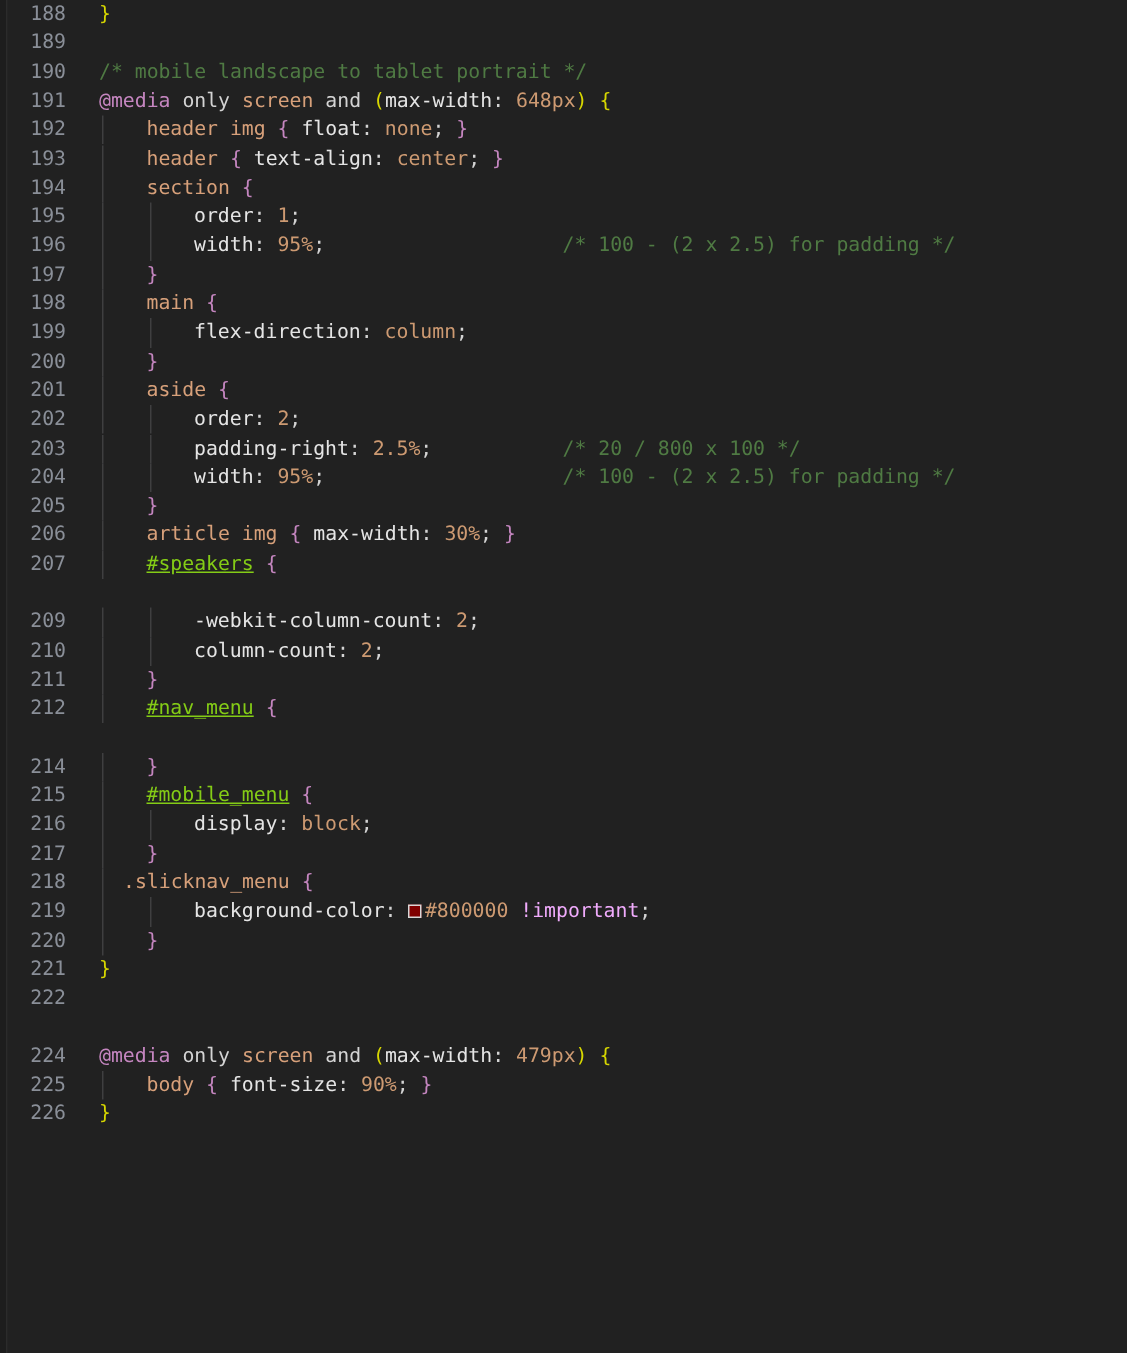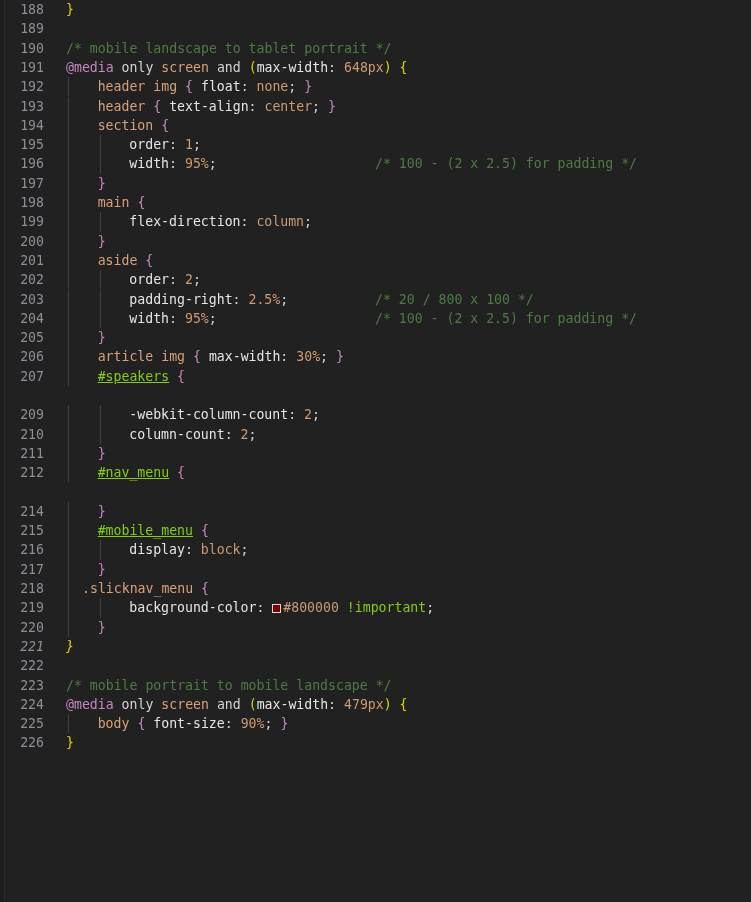--- a/index.html
+++ b/index.html
@@ -85,21 +85,21 @@
   .kw    { color: #d4d4d4; }            
   .tag   { color: #d7a07a; }            
   .id    { color: #84cc16; text-decoration: underline; }            
   .cls   { color: #d7a07a; }            
   .prop  { color: #e5e5e5; }            
   .val   { color: #cd9a72; }            
   .punct { color: #d4d4d4; }            
   .br-y  { color: #d7d700; }            
   .br-p  { color: #c586c0; }            
   .br-b  { color: #d7d700; }            
-  .imp   { color: #84cc16; margin-top: 23px; }            
+  .imp   { color: #f0abfc; margin-top: 23px; }            
 
   .swatch {
     display: inline-block;
     width: 9px;
     height: 9px;
     background: #800000;
     border: 1px solid #d8d8d8;
     vertical-align: -1px;
     margin-right: 2px;
     box-sizing: border-box;
@@ -135,20 +135,19 @@
       <div class="line" style="top: 424.6px; position: absolute; left: 0px; width: 751px;"><span class="ln">210</span><span class="guide g1"></span><span class="guide g2"></span><span class="content" style="left: 129.36px;"><span class="prop">column-count</span><span class="punct">: </span><span class="val">2</span><span class="punct">;</span></span></div>
       <div class="line" style="top: 443.9px; position: absolute; left: 0px; width: 751px;"><span class="ln">211</span><span class="guide g1"></span><span class="content" style="left: 97.68px;"><span class="br-p">}</span></span></div>
       <div class="line" style="top: 463.2px; position: absolute; left: 0px; width: 751px;"><span class="ln">212</span><span class="guide g1"></span><span class="content" style="left: 97.68px;"><span class="id">#nav_menu</span><span class="punct"> </span><span class="br-p">{</span></span></div>
       <div class="line" style="top: 501.8px; position: absolute; left: 0px; width: 751px;"><span class="ln">214</span><span class="guide g1"></span><span class="content" style="left: 97.68px;"><span class="br-p">}</span></span></div>
       <div class="line" style="top: 521.1px; position: absolute; left: 0px; width: 751px;"><span class="ln">215</span><span class="guide g1"></span><span class="content" style="left: 97.68px;"><span class="id">#mobile_menu</span><span class="punct"> </span><span class="br-p">{</span></span></div>
       <div class="line" style="top: 540.4px; position: absolute; left: 0px; width: 751px;"><span class="ln">216</span><span class="guide g1"></span><span class="guide g2"></span><span class="content" style="left: 129.36px;"><span class="prop">display</span><span class="punct">: </span><span class="val">block</span><span class="punct">;</span></span></div>
       <div class="line" style="top: 559.7px; position: absolute; left: 0px; width: 694px;"><span class="ln">217</span><span class="guide g1"></span><span class="content" style="left: 97.68px;"><span class="br-p">}</span></span></div>
       <div class="line" style="top: 579px; position: absolute; left: 0px; width: 751px;"><span class="ln">218</span><span class="guide g1"></span><span class="content" style="left: 82px;"><span class="cls">.slicknav_menu</span><span class="punct"> </span><span class="br-p">{</span></span></div>
       <div class="line" style="top: 598.3px; position: absolute; left: 0px; width: 751px;"><span class="ln">219</span><span class="guide g1"></span><span class="guide g2"></span><span class="content" style="left: 129.36px;"><span class="prop">background-color</span><span class="punct">: </span><span class="swatch" style="background: rgb(128, 0, 0);"></span><span class="val">#800000</span><span class="punct"> </span><span class="imp">!important</span><span class="punct">;</span></span></div>
       <div class="line" style="top: 617.6px; position: absolute; left: 0px; width: 751px;"><span class="ln">220</span><span class="guide g1"></span><span class="content" style="left: 97.68px;"><span class="br-p">}</span></span></div>
-      <div class="line" style="top: 636.9px; position: absolute; left: 0px; width: 640px; font-style: italic;"><span class="ln">221</span><span class="content" style="left: 66px;"><span class="br-y">}</span></span></div>
+      <div class="line" style="top: 636.9px; position: absolute; left: 0px; width: 640px;"><span class="ln">221</span><span class="content" style="left: 66px;"><span class="br-y">}</span></span></div>
       <div class="line" style="top: 656.2px; position: absolute; left: 0px; width: 751px;"><span class="ln">222</span><span class="content" style="left: 66px;"></span></div>
-      <div class="line" style="top: 675.5px; position: absolute; left: 0px; width: 751px;"><span class="ln">223</span><span class="content" style="left: 66px;"><span class="cmt">/* mobile portrait to mobile landscape */</span></span></div>
       <div class="line" style="top: 694.8px; position: absolute; left: 0px; width: 751px;"><span class="ln">224</span><span class="content" style="left: 66px;"><span class="atrule">@media</span><span class="punct"> </span><span class="kw">only</span><span class="punct"> </span><span class="tag">screen</span><span class="punct"> </span><span class="kw">and</span><span class="punct"> </span><span class="br-b">(</span><span class="prop">max-width</span><span class="punct">: </span><span class="val">479px</span><span class="br-b">)</span><span class="punct"> </span><span class="br-y">{</span></span></div>
       <div class="line" style="top: 714.1px; position: absolute; left: 0px; width: 751px;"><span class="ln">225</span><span class="guide g1"></span><span class="content" style="left: 97.68px;"><span class="tag">body</span><span class="punct"> </span><span class="br-p">{</span><span class="punct"> </span><span class="prop">font-size</span><span class="punct">: </span><span class="val">90%</span><span class="punct">;</span><span class="punct"> </span><span class="br-p">}</span></span></div>
       <div class="line" style="top: 733.4px; position: absolute; left: 0px; width: 751px;"><span class="ln">226</span><span class="content" style="left: 66px;"><span class="br-y">}</span></span></div>
     </div>
 </div>
 
 </body></html>

